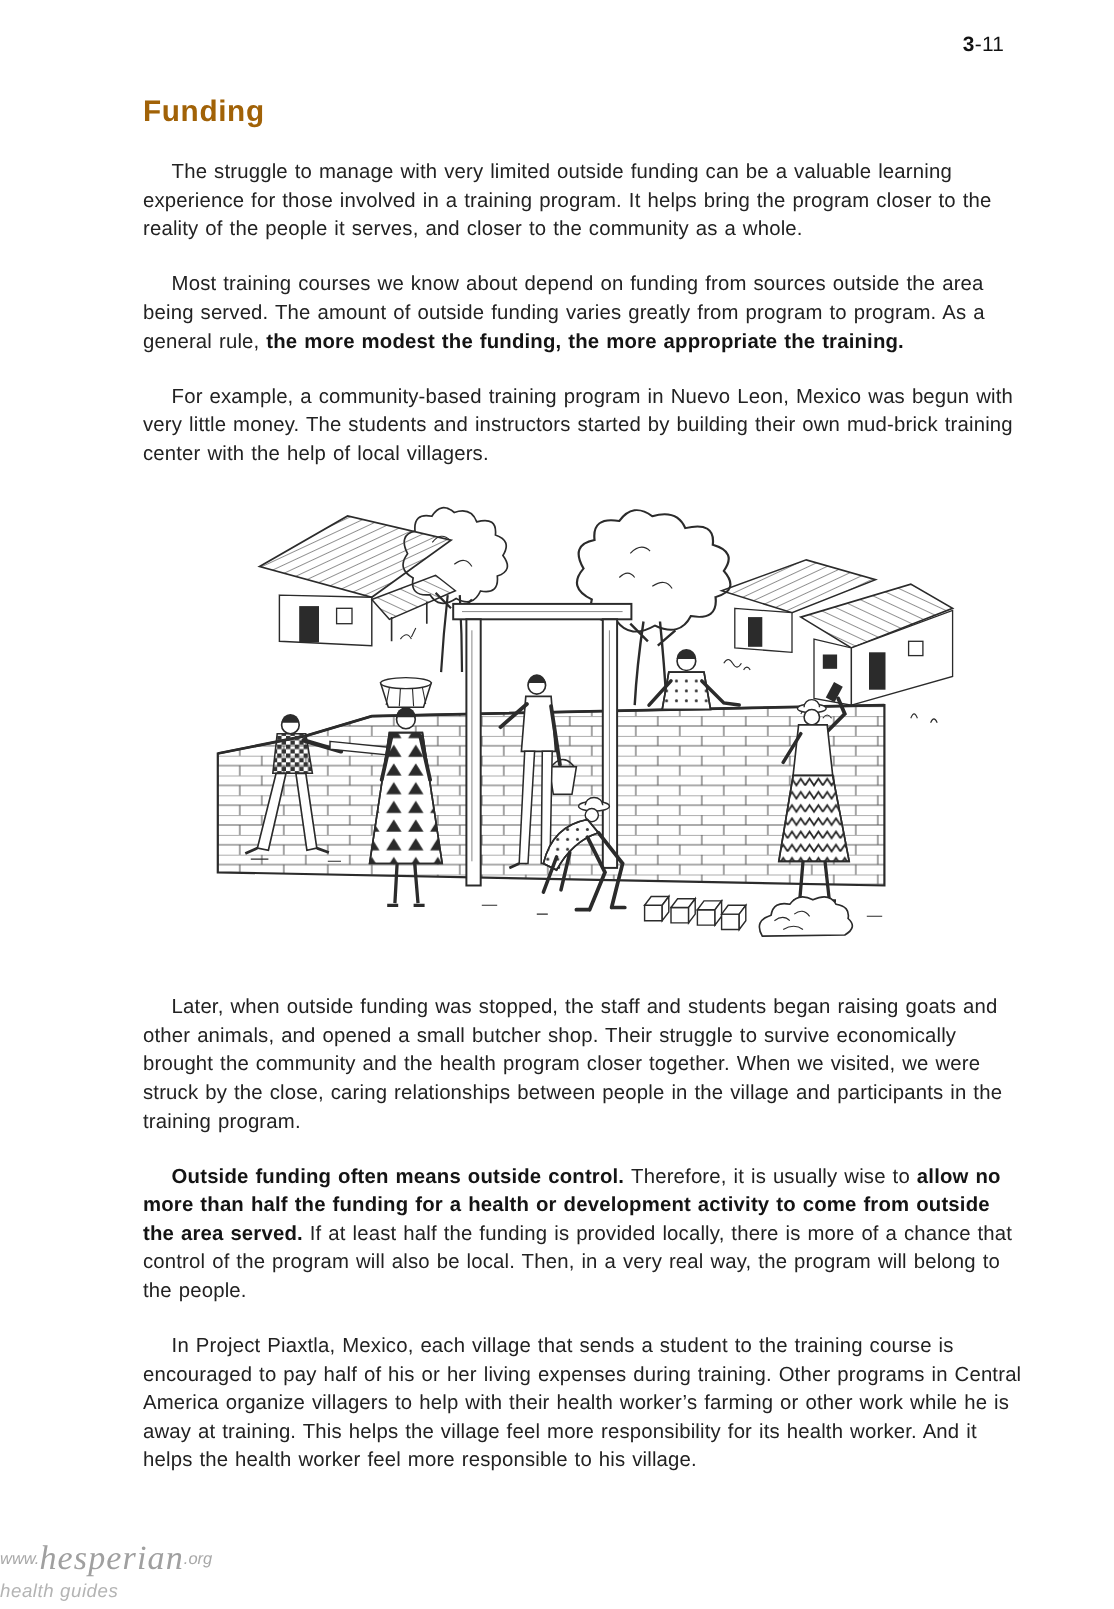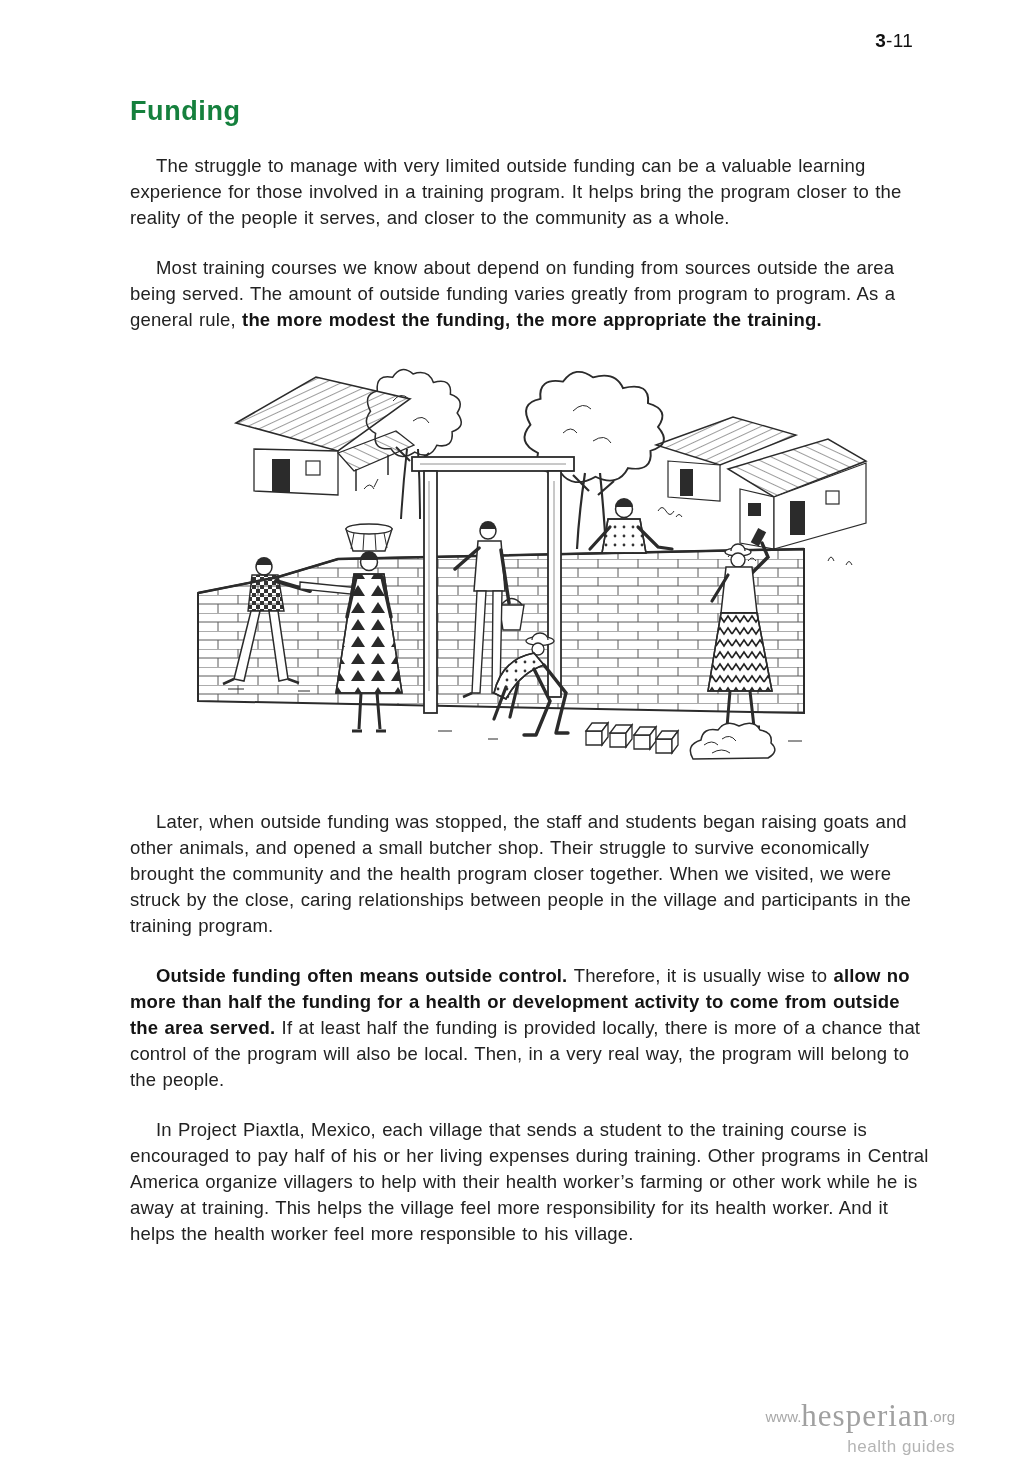--- a/index.html
+++ b/index.html
@@ -14,53 +14,54 @@
   .pagenum{
     position:absolute;top:30px;right:42px;
     font-size:19px;letter-spacing:.3px;color:#111;
   }
   .pagenum .bold{font-weight:bold;}
   .content{
     position:absolute;left:130px;top:84px;width:802px;
   }
   .title{
     font-size:27px;font-weight:bold;letter-spacing:.6px;
-    margin:12px 0 26px 0;color:#15803d;
+    margin:2px 0 26px 0;color:#a16207;
   }
   .para{
     font-size:18.5px;line-height:26px;letter-spacing:.15px;
     margin:0 0 24px 0;text-indent:26px;color:#222;
     word-spacing:1px;
   }
   .para .b{font-weight:bold;color:#141414;}
   .figure{
     margin:4px 0 14px 58px;
     width:680px;height:430px;
   }
   .footer{
     position:absolute;left:0;right:0;bottom:8px;
-    text-align:right;color:#a8a8a8;line-height:1;
+    text-align:left;color:#a8a8a8;line-height:1;font-style:italic;
   }
   .footer .brandline{white-space:nowrap;}
   .footer .small{font-size:15px;font-family:"Liberation Sans",sans-serif;position:relative;top:-4px;}
   .footer .brand{font-size:31px;font-family:"Liberation Serif",serif;letter-spacing:1px;color:#a0a0a0;}
   .footer .tagline{font-size:17px;color:#b4b4b4;margin-top:7px;letter-spacing:.5px;}
 </style>
 </head>
 <body>
 
 <div class="page">
 
   <div class="pagenum"><span class="bold">3</span><span>-11</span></div>
 
   <div class="content">
     <h1 class="title">Funding</h1>
 
     <p class="para"><span>The struggle to manage with very limited outside funding can be a valuable learning experience for those involved in a training program. It helps bring the program closer to the reality of the people it serves, and closer to the community as a whole.</span></p>
     <p class="para"><span>Most training courses we know about depend on funding from sources outside the area being served. The amount of outside funding varies greatly from program to program. As a general rule, </span><span class="b">the more modest the funding, the more appropriate the training.</span></p>
+    <p class="para"><span>For example, a community-based training program in Nuevo Leon, Mexico was begun with very little money. The students and instructors started by building their own mud-brick training center with the help of local villagers.</span></p>
 
     
     <svg class="figure" viewBox="0 0 680 430" aria-hidden="true">
       <defs>
         <pattern id="thatch" width="7" height="7" patternUnits="userSpaceOnUse" patternTransform="rotate(65)">
           <line x1="0" y1="0" x2="0" y2="7" stroke="#3a3a3a" stroke-width="1"></line>
         </pattern>
         <pattern id="thatch2" width="8" height="8" patternUnits="userSpaceOnUse" patternTransform="rotate(115)">
           <line x1="0" y1="0" x2="0" y2="8" stroke="#3a3a3a" stroke-width="1"></line>
         </pattern>

